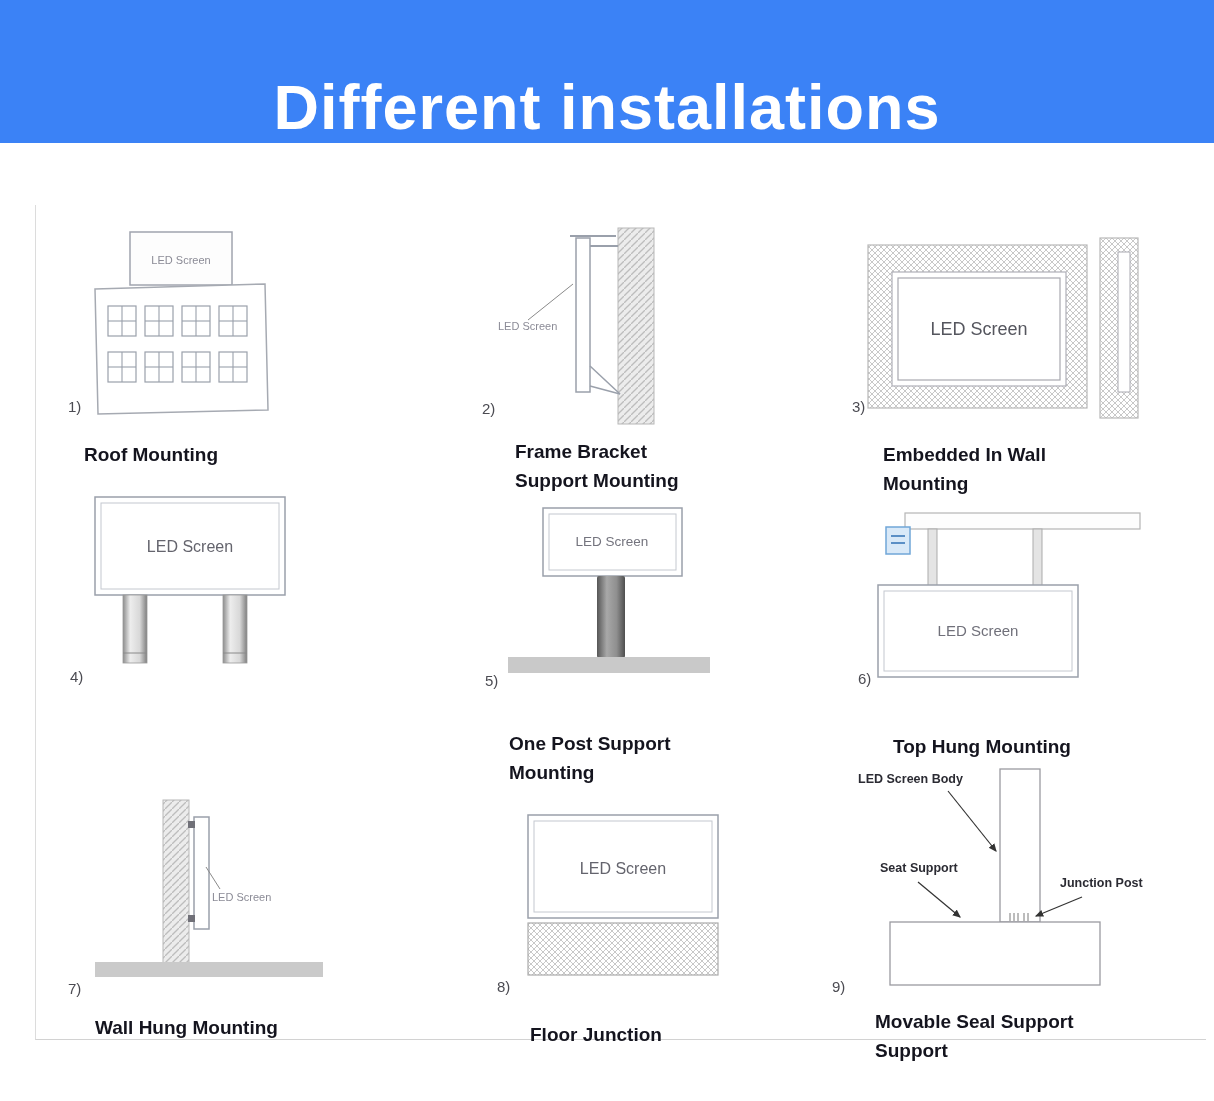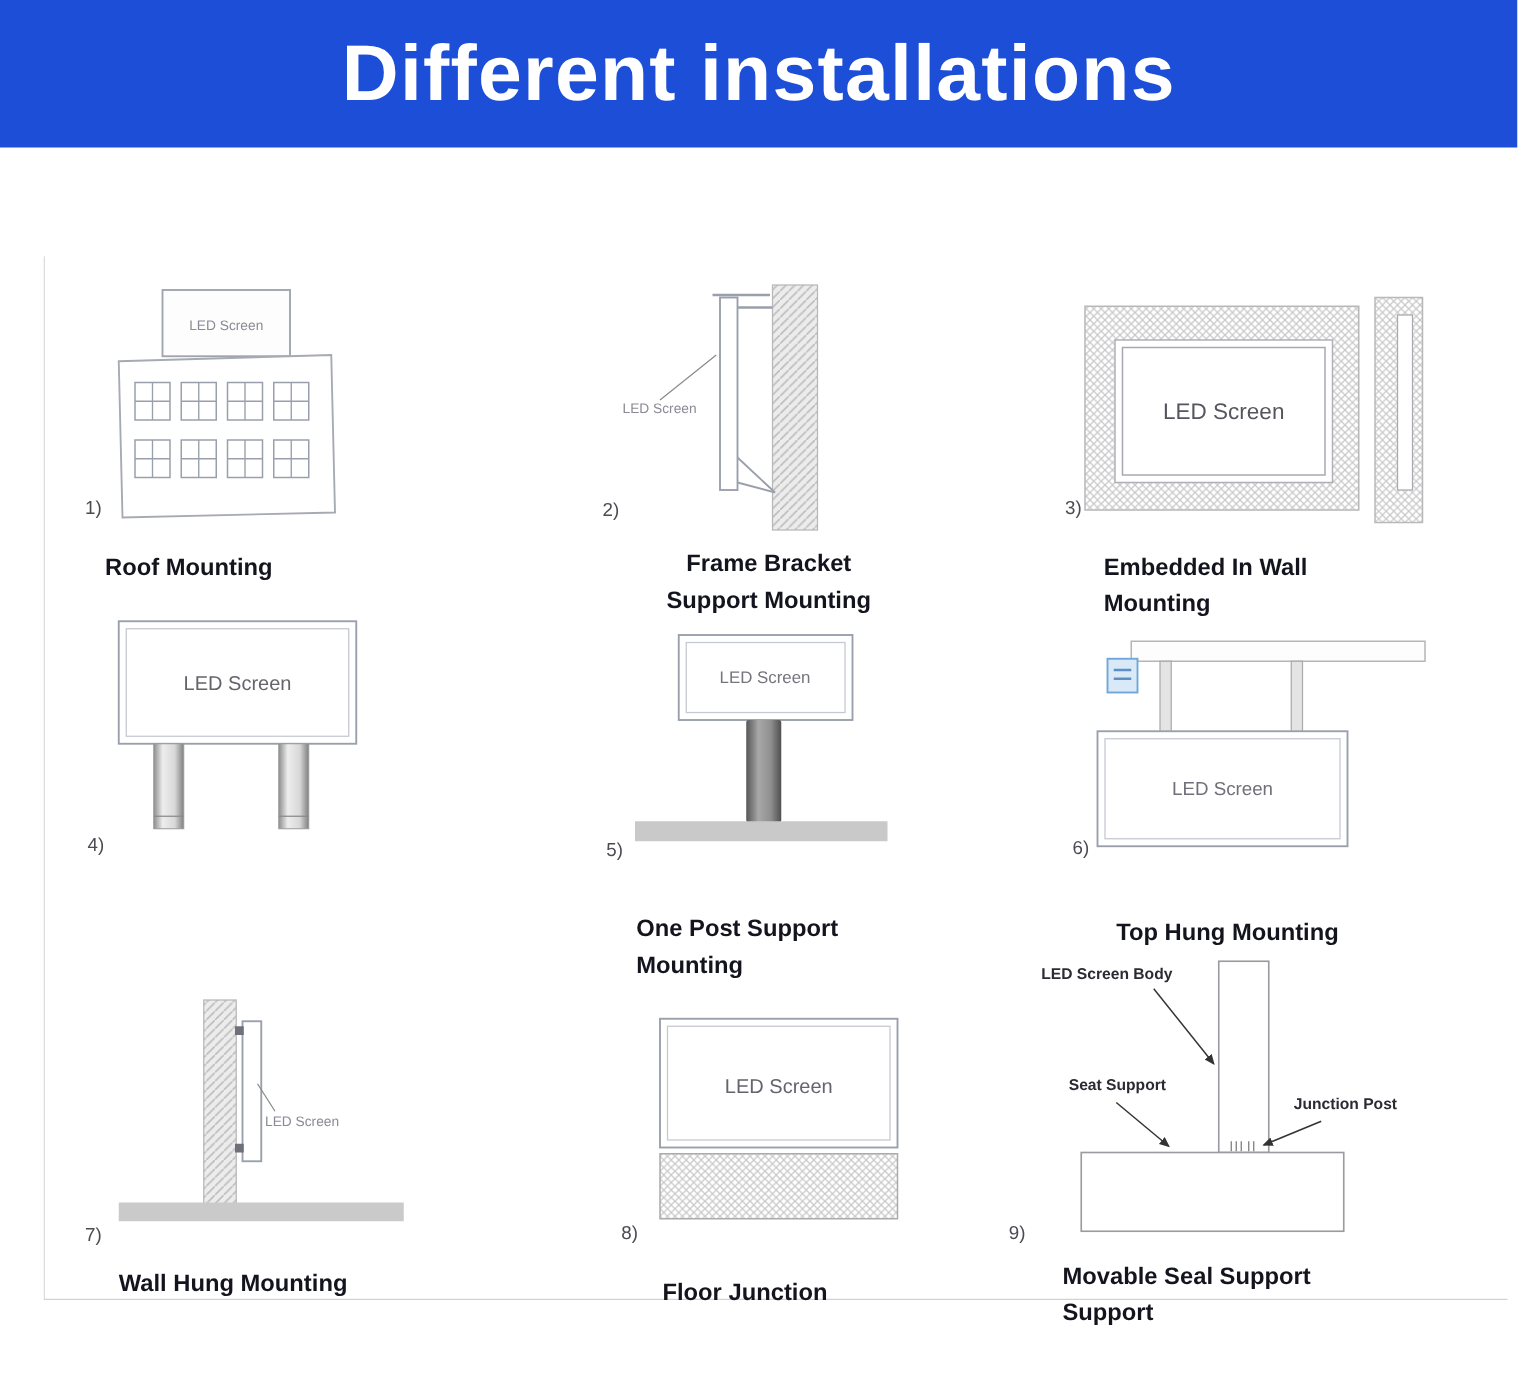--- a/index.html
+++ b/index.html
@@ -1,28 +1,28 @@
 <!DOCTYPE html>
 <html><head>
 <meta charset="utf-8">
 <style>
   *{margin:0;padding:0;box-sizing:border-box}
   html,body{width:1214px;height:1101px;background:#ffffff;overflow:hidden}
   body{position:relative;font-family:"Liberation Sans",sans-serif}
-  .banner{position:absolute;left:0;top:0;width:1214px;height:118px;background:#1d4ed8;
-          display:flex;align-items:center;justify-content:center}
+  .banner{position:absolute;left:0;top:0;width:1214px;height:143px;background:#3b82f6;
+          display:flex;align-items:flex-end;justify-content:center}
   .banner h1{color:#ffffff;font-size:63px;font-weight:800;letter-spacing:1px;
              font-family:"Liberation Sans",sans-serif}
   .frame{position:absolute;left:35px;top:205px;width:1171px;height:835px;
          border-left:1px solid #dcdcdc;border-bottom:1px solid #d2d2d2}
   .cell{position:absolute}
   .cell svg{position:absolute;left:0;top:0;overflow:visible}
   .num{position:absolute;font-size:15px;color:#4b4b52}
   .caption{position:absolute;font-weight:700;font-size:19px;line-height:1.52;color:#14141e}
-  .caption.center{text-align:center}
+  .caption.center{}
   .caption.nowrap{white-space:nowrap}
   svg text{font-family:"Liberation Sans",sans-serif}
   .sl11{fill:#8b8b96;font-size:11px}
   .sl13{fill:#74747e;font-size:13.5px}
   .sl15{fill:#70707a;font-size:15px}
   .sl16{fill:#64646d;font-size:16px}
   .sl18{fill:#55565e;font-size:18px}
   .ann{fill:#2b2b33;font-size:12.5px;font-weight:600}
 </style>
 </head>
@@ -198,21 +198,21 @@
     </defs>
     <rect x="33" y="7" width="190" height="103" fill="#ffffff" stroke="#9aa0ab" stroke-width="1.5"></rect>
     <rect x="39" y="13" width="178" height="91" fill="none" stroke="#c4c8cf" stroke-width="1"></rect>
     <text x="128" y="66" text-anchor="middle" class="sl16">LED Screen</text>
     <rect x="33" y="115" width="190" height="52" fill="url(#p8)" stroke="#ababab" stroke-width="1.2"></rect>
   </svg>
   <div class="num" style="left:2px;top:170px">8)</div>
   <div class="caption nowrap" style="left:35px;top:213px">Floor Junction</div>
 </section>
 
-<section class="cell" style="left:795px;top:755px;width:360px;height:320px">
+<section class="cell" style="left:820px;top:755px;width:360px;height:320px">
   <svg width="360" height="250" viewBox="0 0 360 250">
     <defs>
       <marker id="arr9" markerWidth="8" markerHeight="8" refX="6" refY="3" orient="auto">
         <path d="M0,0 L7,3 L0,6 Z" fill="#333333"></path>
       </marker>
     </defs>
     <rect x="180" y="14" width="40" height="153" fill="#ffffff" stroke="#9a9aa0" stroke-width="1.3"></rect>
     <rect x="70" y="167" width="210" height="63" fill="#ffffff" stroke="#9a9aa0" stroke-width="1.3"></rect>
     <path d="M190 158 v8 M194 158 v8 M198 158 v8 M204 158 v8 M208 158 v8" stroke="#7a7a7a" stroke-width="1"></path>
     <text x="38" y="28" class="ann">LED Screen Body</text>

